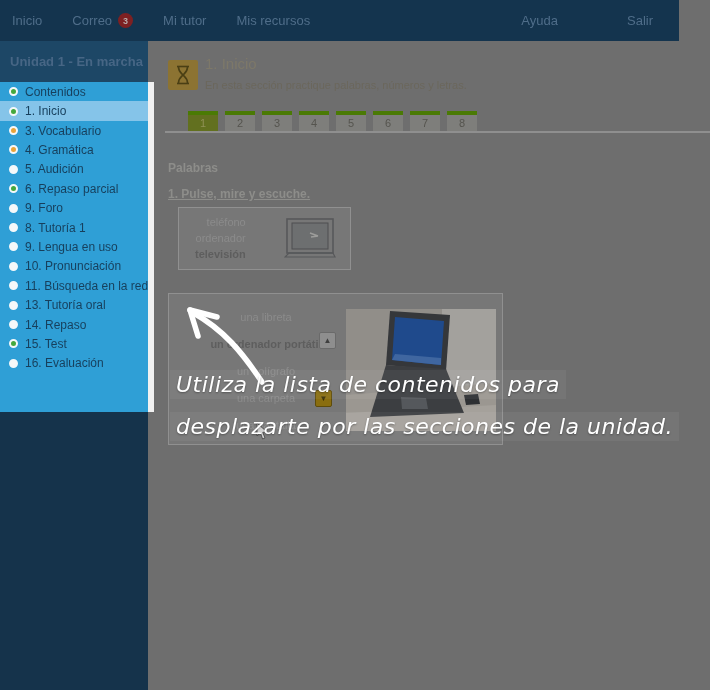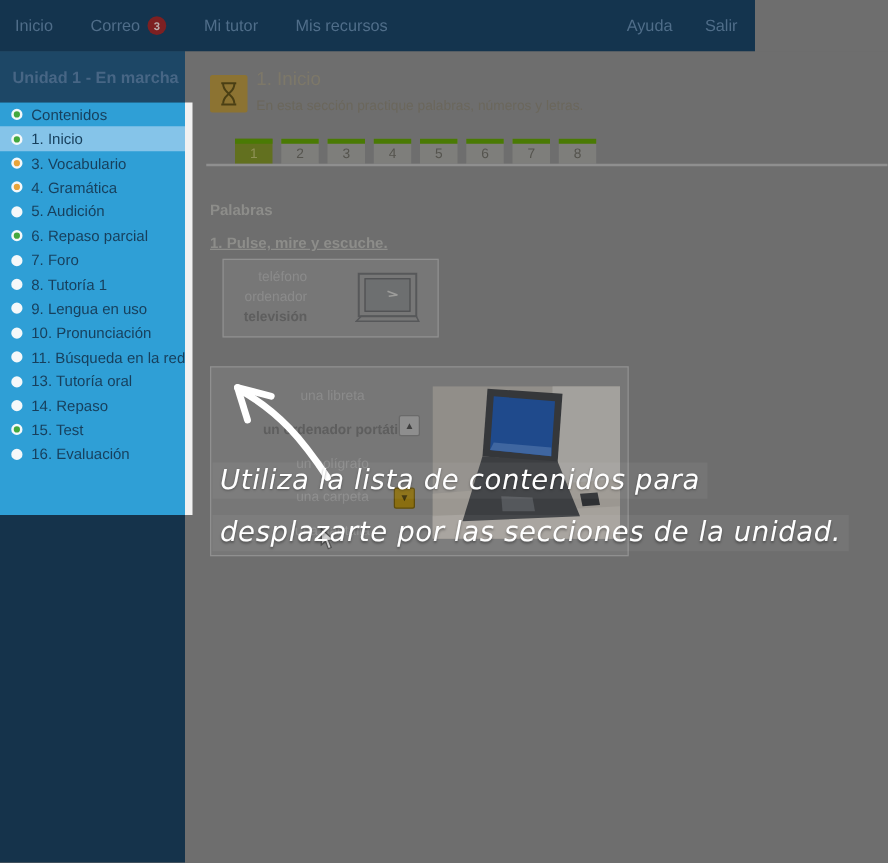--- a/index.html
+++ b/index.html
@@ -3,28 +3,28 @@
 <meta charset="utf-8">
 <style>
   html,body{margin:0;padding:0;}
   body{
     width:710px;height:690px;position:relative;overflow:hidden;
     font-family:"Liberation Sans",sans-serif;
     background:var(--main-bg,#6e6e6e);
   }
   
   .topnav{
-    position:absolute;left:0;top:0;width:604px;height:41px;
+    position:absolute;left:0;top:0;width:679px;height:41px;
     background:var(--nav-bg,#14344e);
     display:flex;align-items:center;justify-content:space-between;
     z-index:5;
   }
   .topnav ul{list-style:none;margin:0;padding:0;display:flex;align-items:center;}
   .topnav .left{padding-left:12px;}
-  .topnav .right{padding-right:14px;}
+  .topnav .right{padding-right:26px;gap:43px;}
   .topnav li{
     display:flex;align-items:center;gap:6px;
     font-size:13px;color:var(--nav-text,#4f6d89);
     padding:0 16px 0 0;margin-right:14px;cursor:default;white-space:nowrap;
   }
   .topnav .right li{margin-right:0;padding:0 0 0 26px;}
   .badge{
     display:inline-flex;align-items:center;justify-content:center;
     min-width:15px;height:15px;border-radius:50%;
     background:var(--badge-bg,#7d2022);color:#b9abab;
@@ -175,21 +175,21 @@
       <li class="white">
         <span class="bullet"></span>
         <span>5. Audición</span>
       </li>
       <li class="green">
         <span class="bullet"></span>
         <span>6. Repaso parcial</span>
       </li>
       <li class="white">
         <span class="bullet"></span>
-        <span>7. Foro</span>
+        <span>9. Foro</span>
       </li>
       <li class="white">
         <span class="bullet"></span>
         <span>8. Tutoría 1</span>
       </li>
       <li class="white">
         <span class="bullet"></span>
         <span>9. Lengua en uso</span>
       </li>
       <li class="white">

